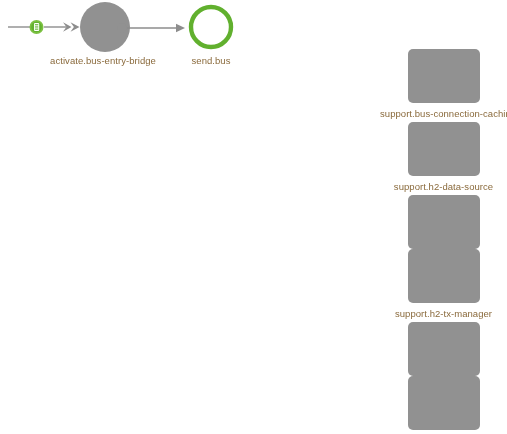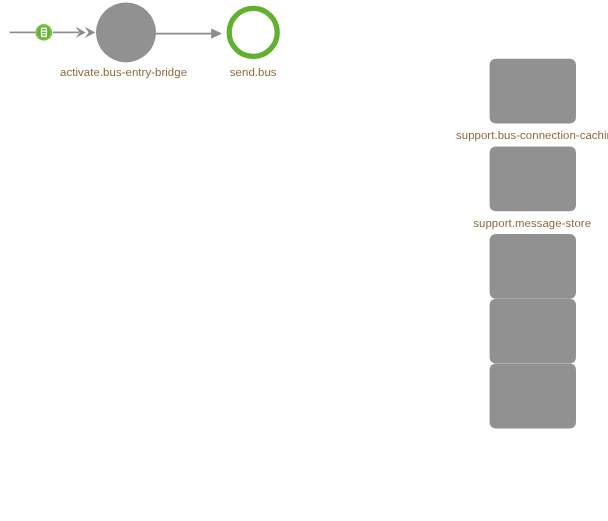--- a/index.html
+++ b/index.html
@@ -122,28 +122,32 @@
 
   <div class="node-label lbl-bridge">activate.bus-entry-bridge</div>
 
   <div class="box-column">
 
     <div class="box-item">
       <div class="box-shape"></div>
       <div class="box-label">support.bus-connection-caching</div>
     </div>
 
-
     <div class="box-item">
       <div class="box-shape"></div>
-      <div class="box-label">support.message-store</div>
+      <div class="box-label">support.h2-data-source</div>
     </div>
 
     <div class="box-item">
       <div class="box-shape"></div>
+    </div>
+
+    <div class="box-item">
+      <div class="box-shape"></div>
+      <div class="box-label">support.h2-tx-manager</div>
     </div>
 
     <div class="box-item">
       <div class="box-shape"></div>
     </div>
 
     <div class="box-item">
       <div class="box-shape"></div>
 
     </div>

